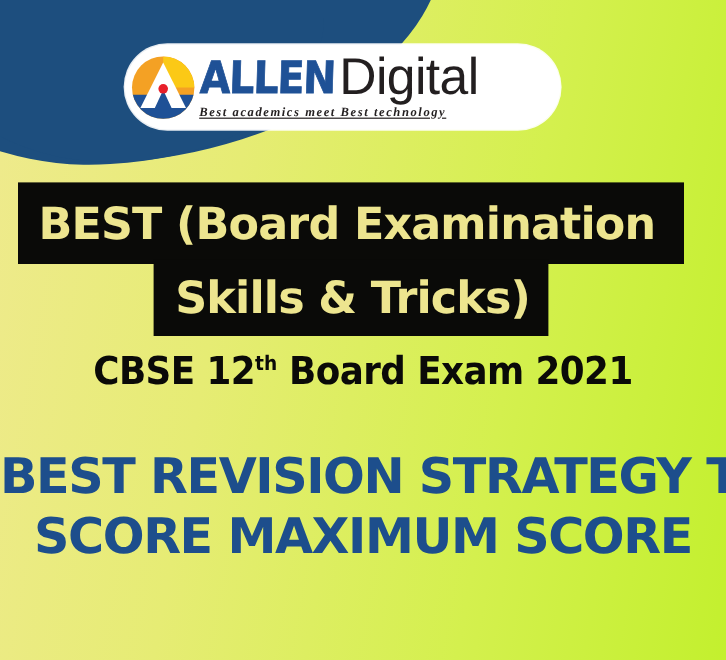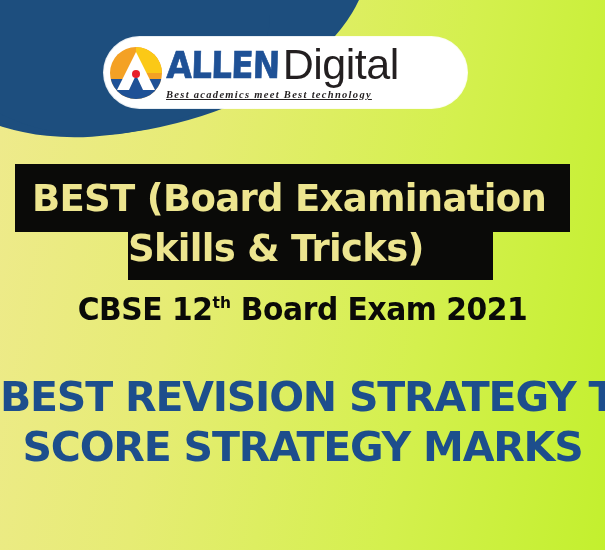--- a/index.html
+++ b/index.html
@@ -116,31 +116,32 @@
     font-weight: bold;
     font-size: 37px;
     line-height: 1;
     letter-spacing: -0.7px;
     display: flex;
     align-items: center;
     white-space: nowrap;
   }
   .bb-line1 {
     left: 15px;
-    top: 16px;
+    top: 4px;
     width: 555px;
     height: 68px;
     padding-left: 17px;
     box-sizing: border-box;
   }
   .bb-line2 {
     left: 128px;
     top: 68px;
-    width: 365px;
+    width: 329px;
     height: 64px;
+    padding-left: 18px;
     box-sizing: border-box;
   }
 
   
   .cbse-line {
     position: absolute;
     left: 0;
     top: 293px;
     width: 605px;
     text-align: center;
@@ -220,16 +221,16 @@
 
   <div class="black-banner">
     <div class="bb-line bb-line1">BEST (Board Examination</div>
     <div class="bb-line bb-line2">Skills &amp; Tricks)</div>
   </div>
 
   <div class="cbse-line"><span>CBSE 12</span><sup>th</sup><span> Board Exam 2021</span></div>
 
   <div class="headline">
     <span class="hl-row">BEST REVISION STRATEGY TO</span>
-    <span class="hl-row">SCORE STRATEGY MARKS</span>
+    <span class="hl-row">SCORE MAXIMUM SCORE</span>
   </div>
 
 </div>
 
 </body></html>

